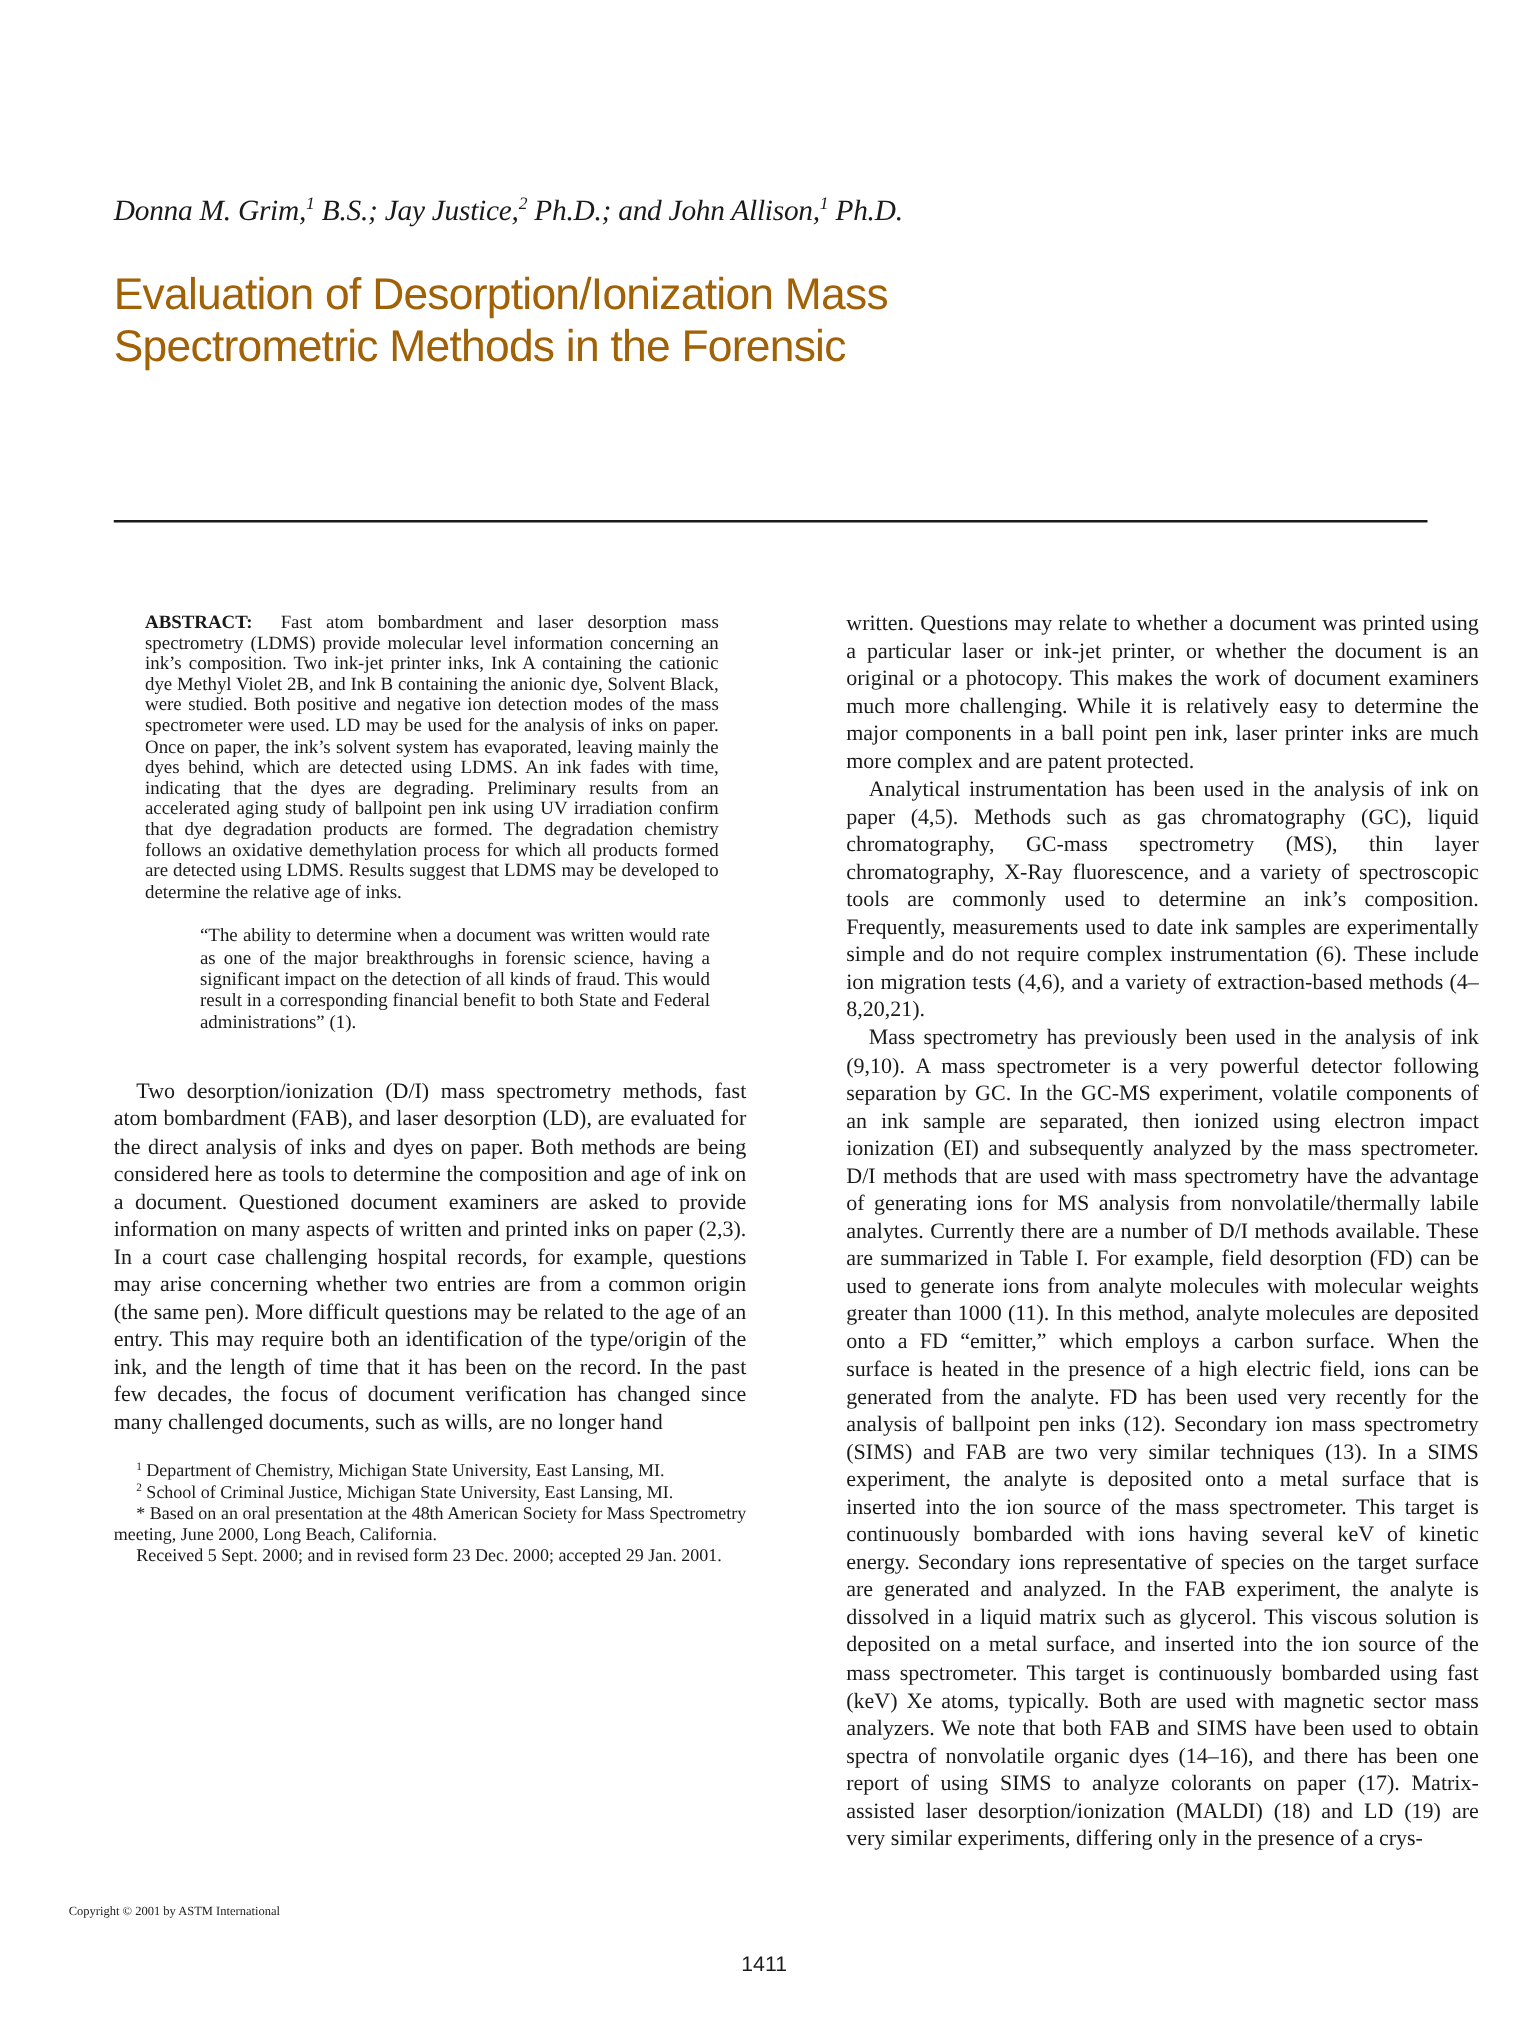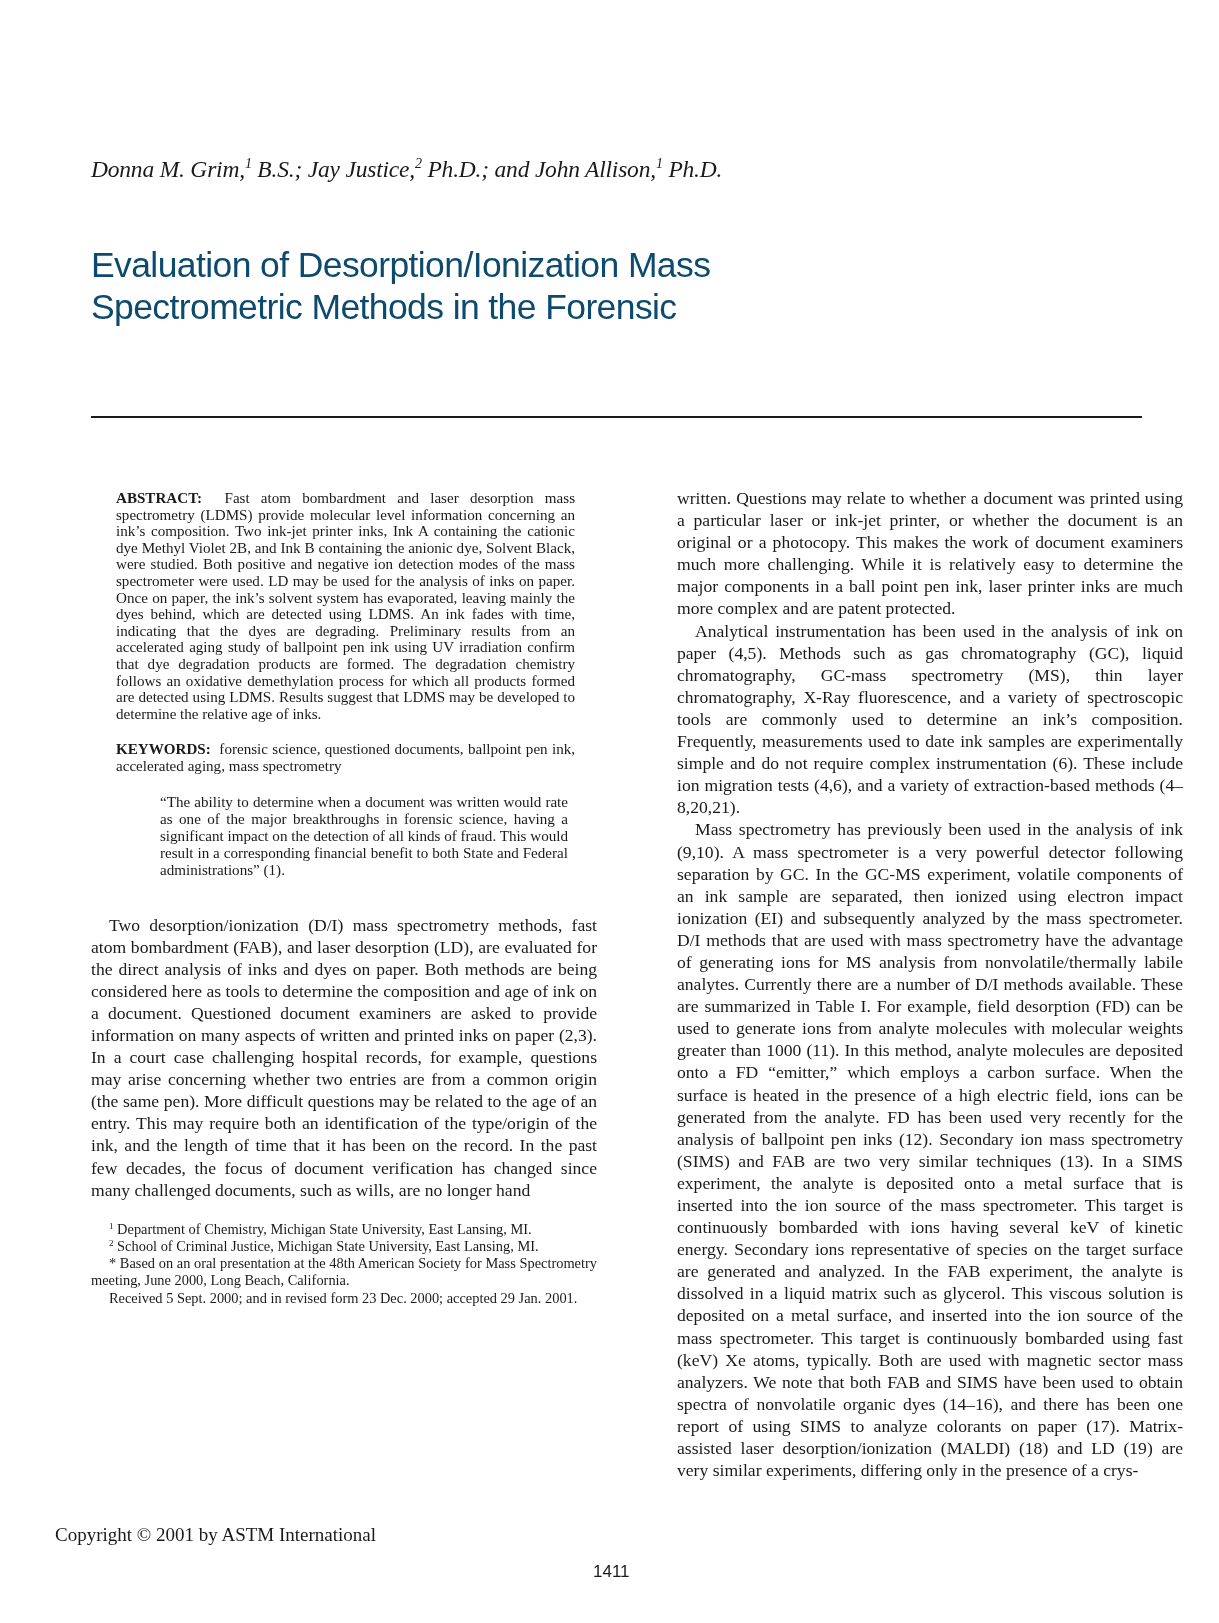--- a/index.html
+++ b/index.html
@@ -8,65 +8,64 @@
     color: #1a1a1a;
     font-family: "Liberation Serif", "DejaVu Serif", serif;
   }
   .authors {
     position: absolute; left: 91px; top: 156px;
     font-style: italic; font-size: 23.5px; letter-spacing: -0.2px;
     white-space: nowrap;
   }
   .authors sup { font-size: 14px; vertical-align: 9px; line-height: 0; }
   .title {
-    position: absolute; left: 91px; top: 244px; width: 900px;
+    position: absolute; left: 91px; top: 214px; width: 900px;
     font-family: "Liberation Sans", "DejaVu Sans", sans-serif;
     font-size: 35.5px; line-height: 42px; letter-spacing: -0.6px;
-    font-weight: normal; margin: 0; color: #0c4a6e;
+    font-weight: normal; margin: 0; color: #a16207;
   }
   .title-line { display: block; white-space: nowrap; }
   .rule {
     position: absolute; left: 91px; top: 416px; width: 1051px; height: 0;
     border-top: 2.4px solid #1a1a1a;
   }
   .left-col { position: absolute; left: 91px; top: 490px; width: 506px; }
   .right-col { position: absolute; left: 636px; top: 487px; width: 506px; margin-left: 41px; }
   .front { margin-left: 25px; width: 459px; font-size: 15.1px; line-height: 16.6px; text-align: justify; }
   .front p { margin: 0 0 19px 0; }
   .front b { font-weight: bold; }
   .quote { margin: 0 0 0 69px; width: 408px; font-size: 15.1px; line-height: 17.2px; text-align: justify; }
   .body-text { font-size: 17.6px; line-height: 22.1px; text-align: justify; hyphens: manual; }
   .body-text p { margin: 0; text-indent: 18px; }
   .body-text p.noindent { text-indent: 0; }
   .left-body { margin-top: 34px; }
   .footnotes { margin-top: 20px; font-size: 14.4px; line-height: 17.2px; text-align: justify; }
   .footnotes p { margin: 0; text-indent: 18px; }
   .footnotes sup { font-size: 9px; vertical-align: 5px; line-height: 0; }
-  .copyright { position: absolute; left: 55px; top: 1524px; font-size: 19px; white-space: nowrap; }
+  .copyright { position: absolute; left: 55px; top: 1524px; font-size: 10px; white-space: nowrap; }
   .page-number {
     position: absolute; left: 593px; top: 1562px;
     font-family: Liberation Sans, sans-serif; font-size: 17px;
   }
 </style>
 </head>
 <body>
 
 <div class="authors"><span>Donna M. Grim,</span><sup>1</sup><span> B.S.;</span><span> Jay Justice,</span><sup>2</sup><span> Ph.D.;</span><span> and John Allison,</span><sup>1</sup><span> Ph.D.</span></div>
 
 <h1 class="title">
   <span class="title-line">Evaluation of Desorption/Ionization Mass</span>
   <span class="title-line">Spectrometric Methods in the Forensic</span>
 </h1>
 
 <div class="rule"></div>
 
 <div class="left-col">
   <div class="front">
     <p><b>ABSTRACT:</b>&nbsp; <span>Fast atom bombardment and laser desorption mass spectrometry (LDMS) provide molecular level information concerning an ink’s composition. Two ink-jet printer inks, Ink A containing the cationic dye Methyl Violet 2B, and Ink B containing the anionic dye, Solvent Black, were studied. Both positive and negative ion detection modes of the mass spectrometer were used. LD may be used for the analysis of inks on paper. Once on paper, the ink’s solvent system has evaporated, leaving mainly the dyes behind, which are detected using LDMS. An ink fades with time, indicating that the dyes are degrading. Preliminary results from an accelerated aging study of ballpoint pen ink using UV irradiation confirm that dye degradation products are formed. The degradation chemistry follows an oxidative demethylation process for which all products formed are detected using LDMS. Results suggest that LDMS may be developed to determine the relative age of inks.</span></p>
-    <p><b>KEYWORDS:</b>&nbsp; <span>forensic science, questioned documents, ballpoint pen ink, accelerated aging, mass spectrometry</span></p>
   </div>
   <div class="quote">“The ability to determine when a document was written would rate as one of the major breakthroughs in forensic science, having a significant impact on the detection of all kinds of fraud. This would result in a corresponding financial benefit to both State and Federal administrations” (1).</div>
 
   <div class="body-text left-body">
     <p>Two desorption/ionization (D/I) mass spectrometry methods, fast atom bombardment (FAB), and laser desorption (LD), are evaluated for the direct analysis of inks and dyes on paper. Both methods are being considered here as tools to determine the composition and age of ink on a document. Questioned document examiners are asked to provide information on many aspects of written and printed inks on paper (2,3). In a court case challenging hospital records, for example, questions may arise concerning whether two entries are from a common origin (the same pen). More difficult questions may be related to the age of an entry. This may require both an identification of the type/origin of the ink, and the length of time that it has been on the record. In the past few decades, the focus of document verification has changed since many challenged documents, such as wills, are no longer hand</p>
   </div>
 
   <div class="footnotes">
     <p><sup>1</sup><span> Department of Chemistry, Michigan State University, East Lansing, MI.</span></p>
     <p><sup>2</sup><span> School of Criminal Justice, Michigan State University, East Lansing, MI.</span></p>

